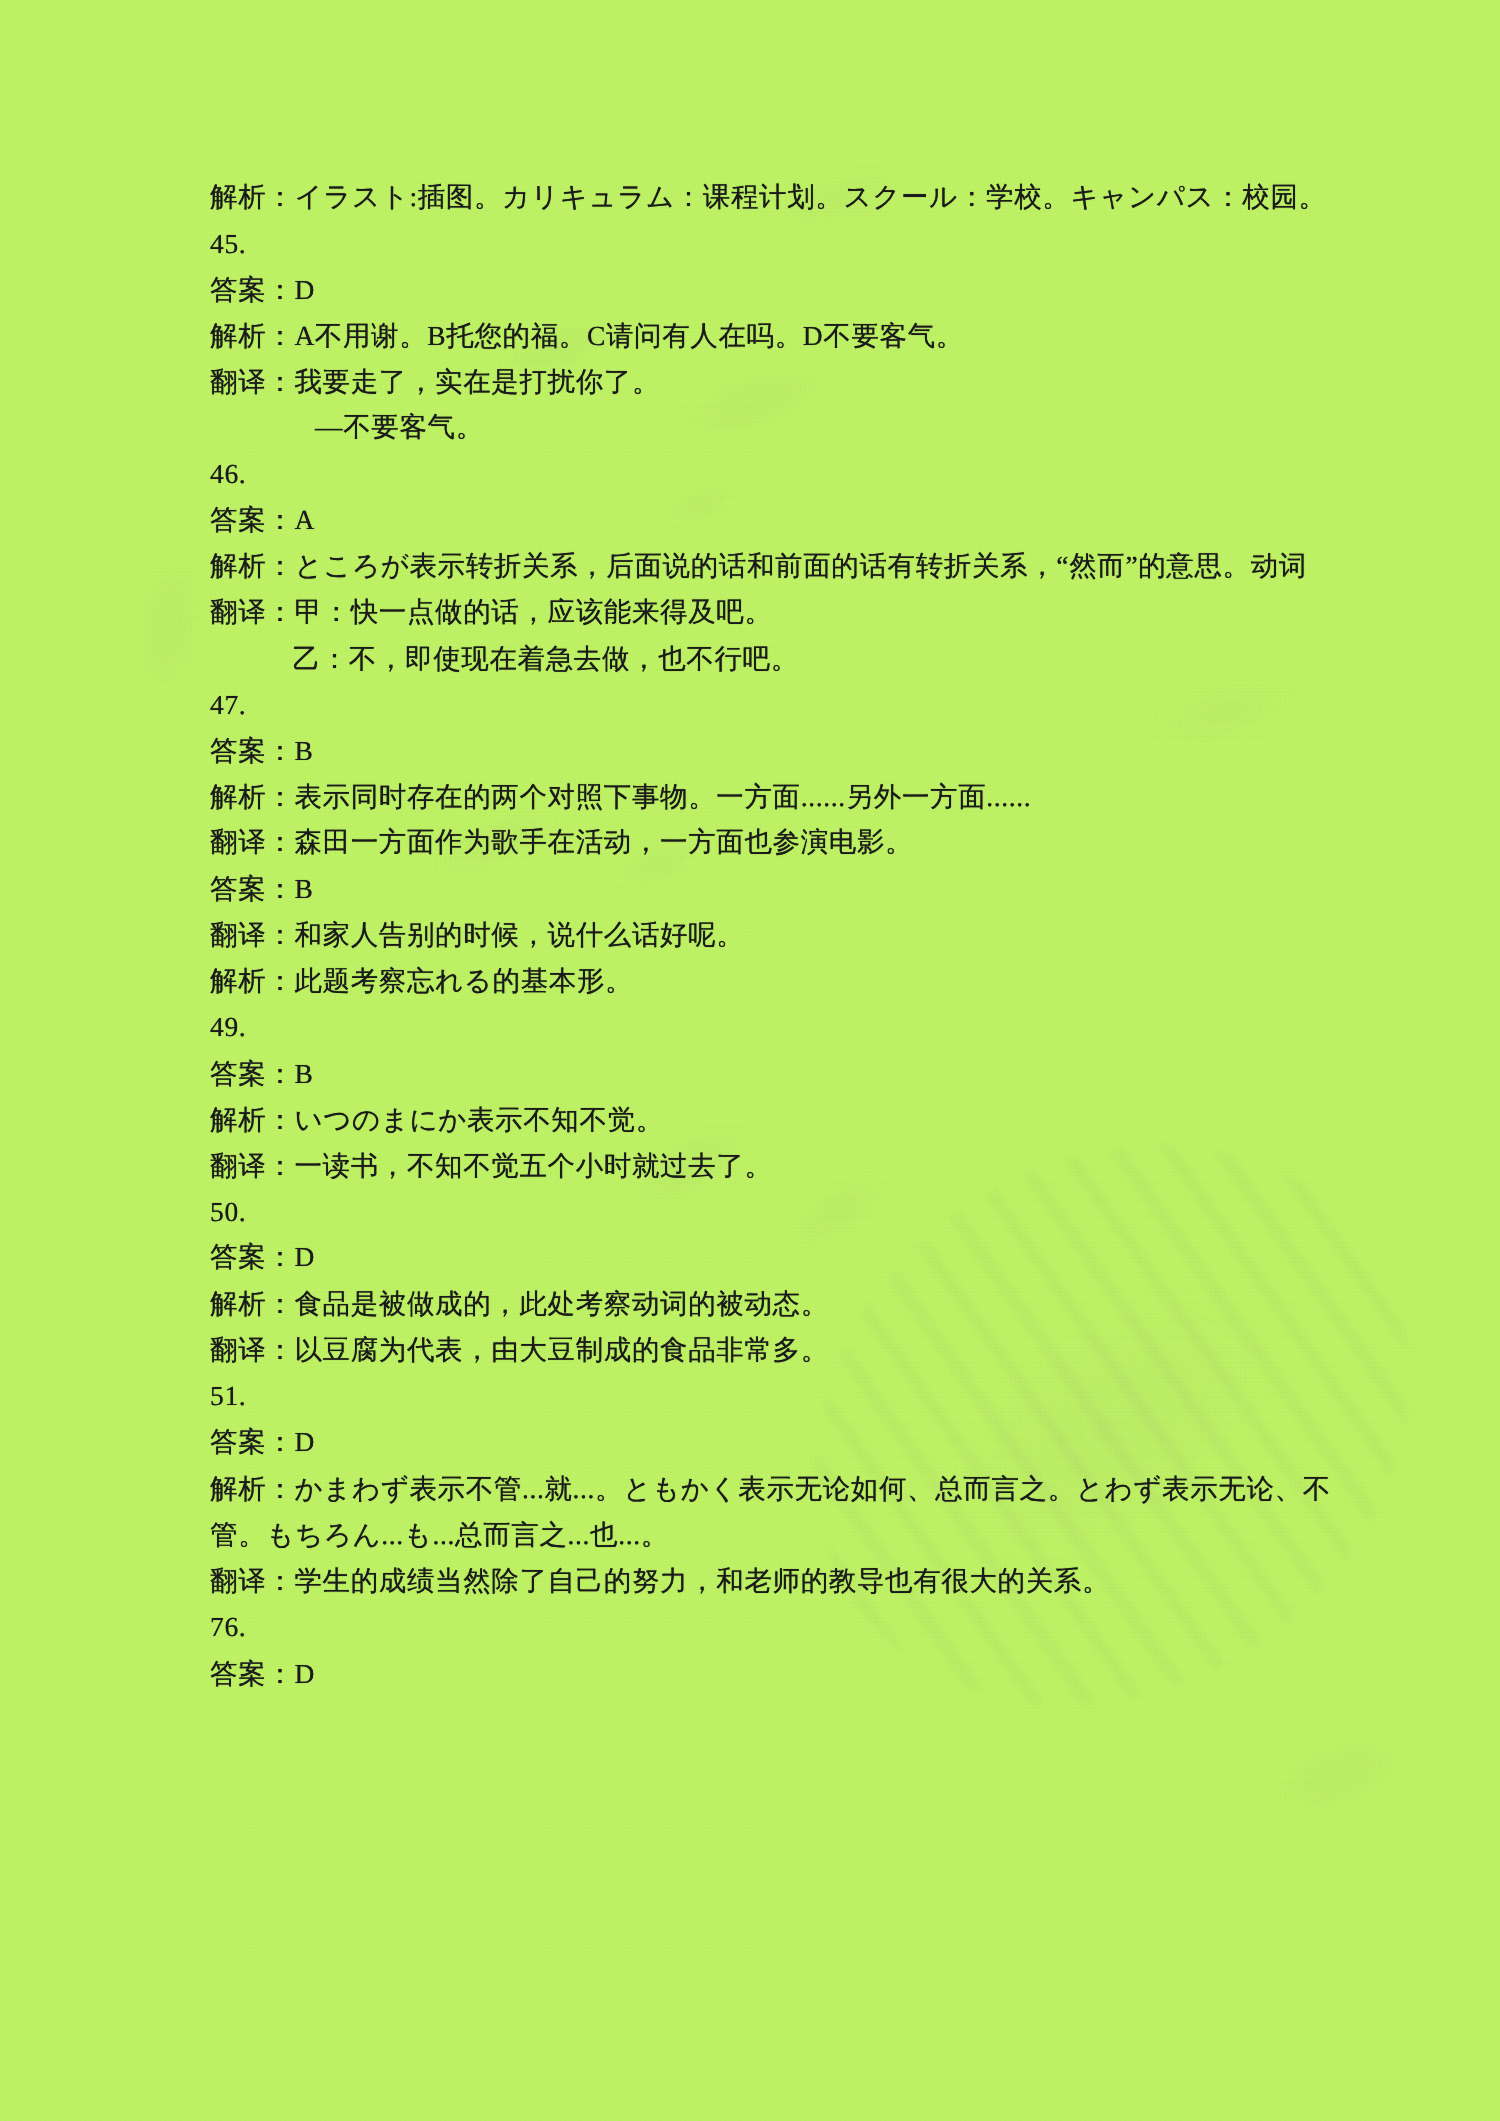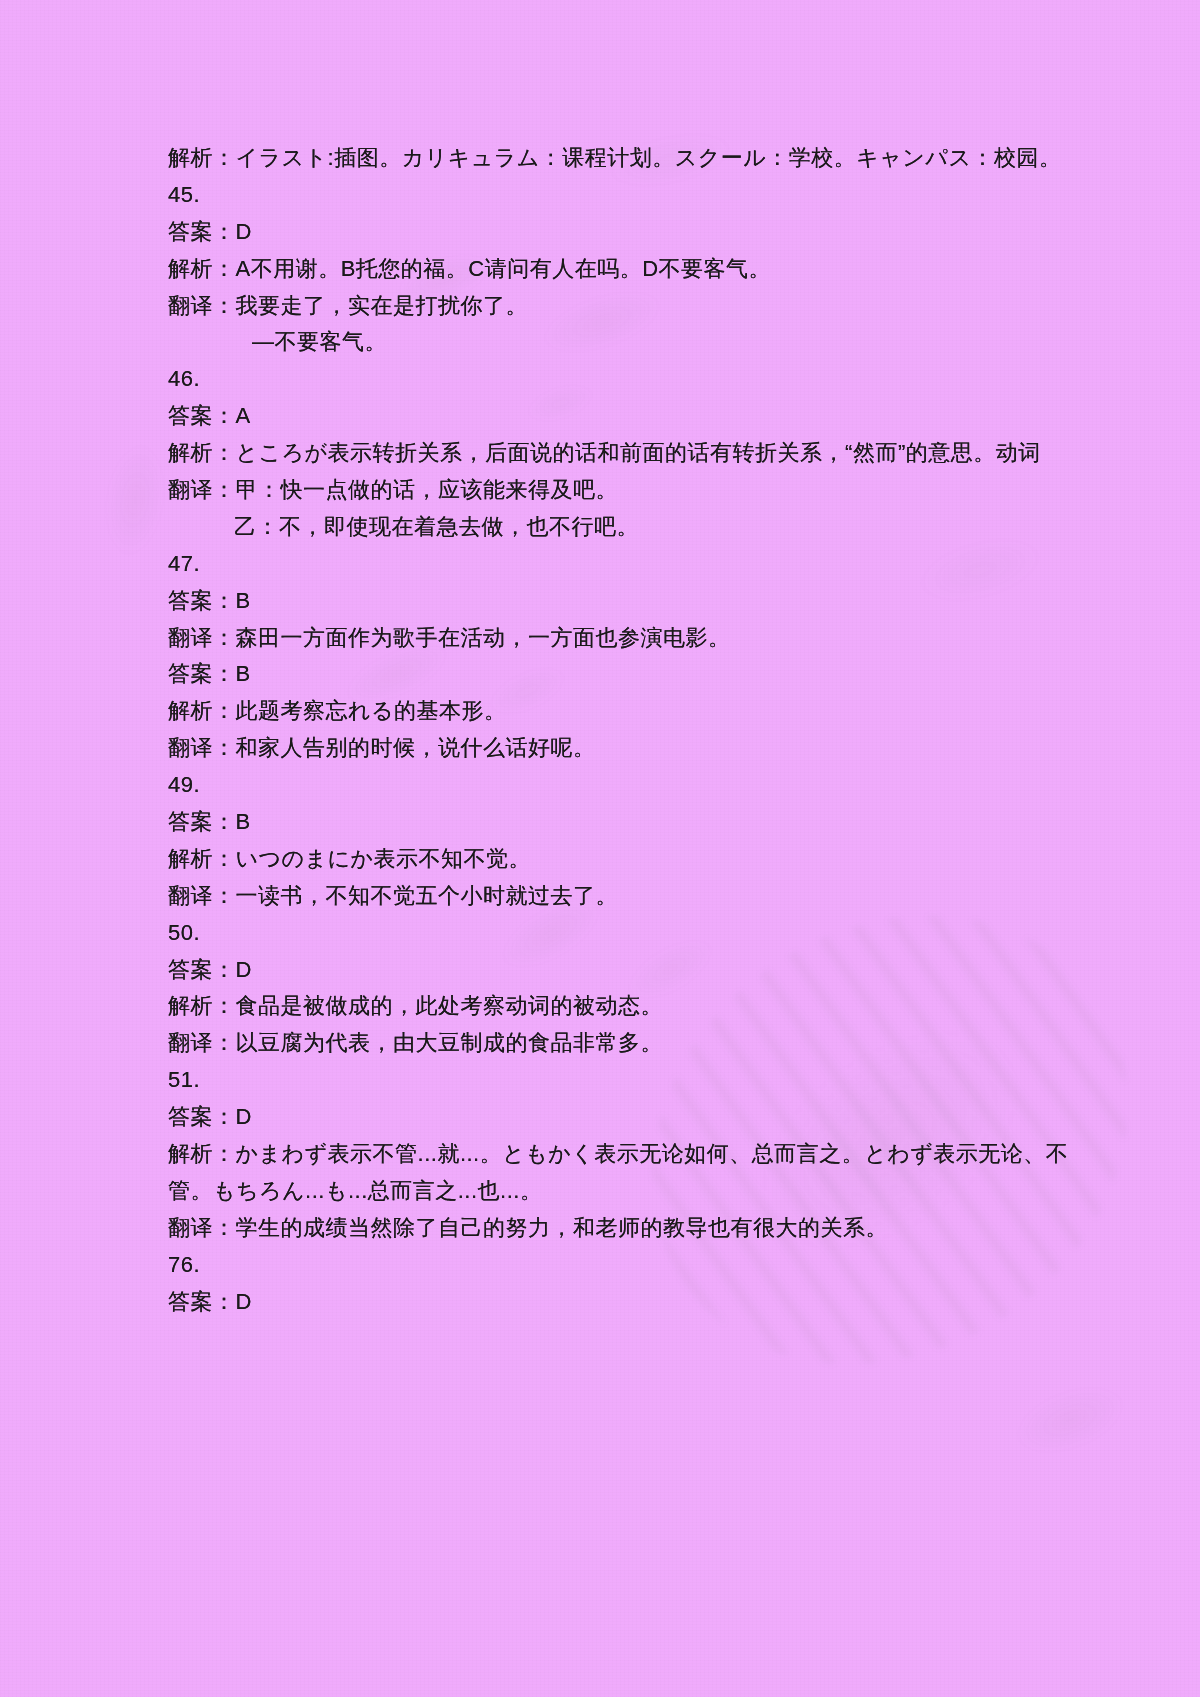--- a/index.html
+++ b/index.html
@@ -1,22 +1,22 @@
 <!DOCTYPE html>
 <html><head>
 <meta charset="utf-8">
 <style>
   html,body{margin:0;padding:0;background:#e9e9e9;}
   .page{
     position:relative;
     width:1200px;height:1697px;
     margin:0 auto;
-    background:#f0abfc;
+    background:#bef264;
     overflow:hidden;
-    font-family:Liberation Sans, sans-serif;
+    font-family:Liberation Serif, serif;
   }
   
   .grain{
     position:absolute;inset:0;
     background-image:
       repeating-linear-gradient(0deg, rgba(60,60,60,0.012) 0 1px, transparent 1px 3px),
       repeating-linear-gradient(90deg, rgba(60,60,60,0.010) 0 1px, transparent 1px 4px);
   }
   
   .smudge{position:absolute;pointer-events:none;filter:blur(3px);}
@@ -81,24 +81,25 @@
     <div class="line">解析：A不用谢。B托您的福。C请问有人在吗。D不要客气。</div>
     <div class="line">翻译：我要走了，实在是打扰你了。</div>
     <div class="line indent-reply">—不要客气。</div>
     <div class="line">46.</div>
     <div class="line">答案：A</div>
     <div class="line">解析：ところが表示转折关系，后面说的话和前面的话有转折关系，“然而”的意思。动词</div>
     <div class="line">翻译：甲：快一点做的话，应该能来得及吧。</div>
     <div class="line indent-speaker">乙：不，即使现在着急去做，也不行吧。</div>
     <div class="line">47.</div>
     <div class="line">答案：B</div>
+    <div class="line">解析：表示同时存在的两个对照下事物。一方面......另外一方面......</div>
     <div class="line">翻译：森田一方面作为歌手在活动，一方面也参演电影。</div>
     <div class="line">答案：B</div>
+    <div class="line">翻译：和家人告别的时候，说什么话好呢。</div>
     <div class="line">解析：此题考察忘れる的基本形。</div>
-    <div class="line">翻译：和家人告别的时候，说什么话好呢。</div>
     <div class="line">49.</div>
     <div class="line">答案：B</div>
     <div class="line">解析：いつのまにか表示不知不觉。</div>
     <div class="line">翻译：一读书，不知不觉五个小时就过去了。</div>
     <div class="line">50.</div>
     <div class="line">答案：D</div>
     <div class="line">解析：食品是被做成的，此处考察动词的被动态。</div>
     <div class="line">翻译：以豆腐为代表，由大豆制成的食品非常多。</div>
     <div class="line">51.</div>
     <div class="line">答案：D</div>

